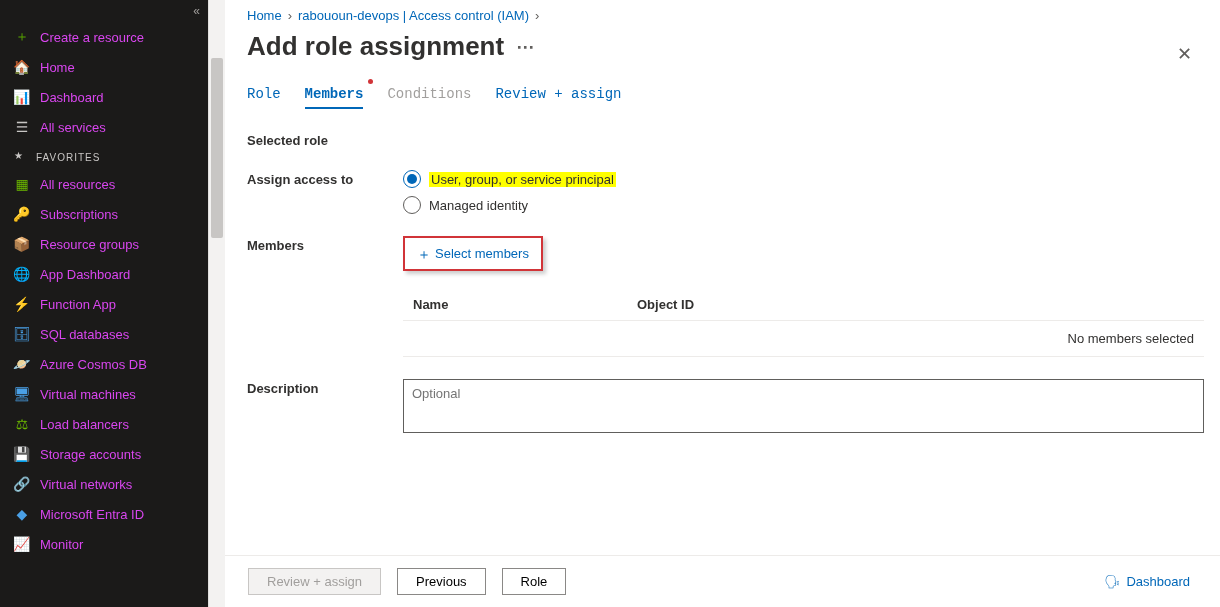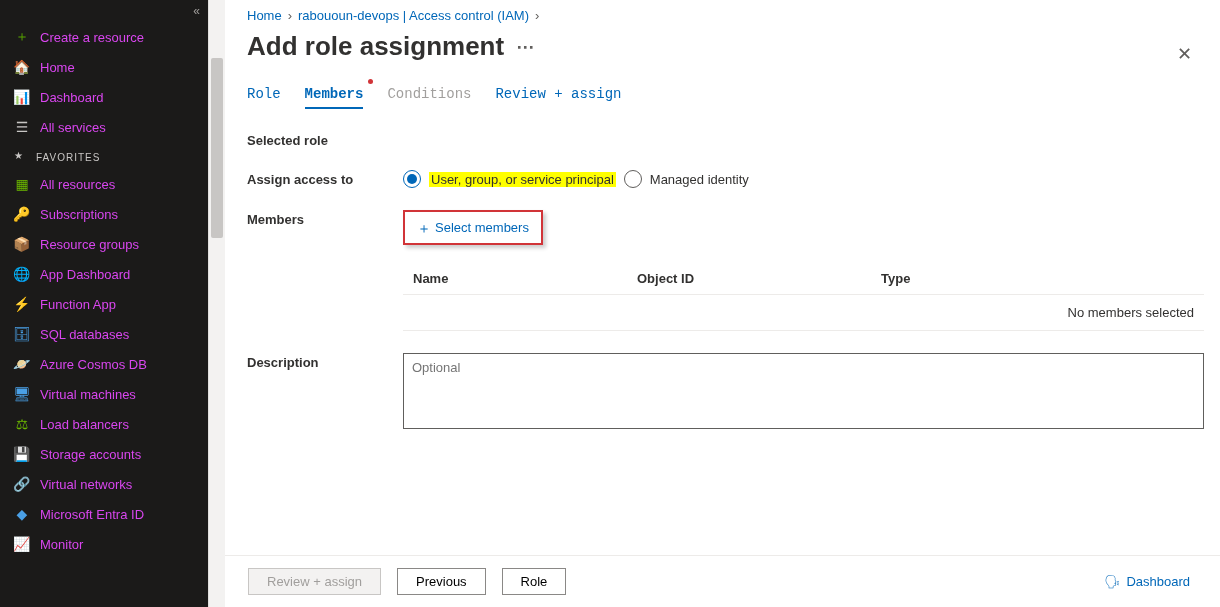--- a/index.html
+++ b/index.html
@@ -155,21 +155,21 @@
     margin-bottom:22px;
   }
   .form-label{
     width:156px;
     font-weight:600;
     font-size:13px;
     color:#323130;
     padding-top:2px;
   }
   .form-value{flex:1;}
-  .radio-group{display:flex;gap:8px;}
+  .radio-group{display:flex;flex-direction:column;gap:8px;}
   .radio{
     display:flex;align-items:center;gap:8px;cursor:pointer;
   }
   .radio-circle{
     width:18px;height:18px;border-radius:50%;
     border:1px solid #605e5c;display:flex;align-items:center;justify-content:center;
   }
   .radio.selected .radio-circle{border-color:#0067b8;}
   .radio.selected .radio-dot{
     width:10px;height:10px;border-radius:50%;background:#0067b8;
@@ -193,21 +193,21 @@
     padding:8px 10px;
     font-weight:600;
     border-bottom:1px solid #edebe9;
   }
   .col-name{flex:0 0 200px;}
   .col-id{flex:0 0 220px;}
   .col-type{flex:1;}
   .tbl-empty{padding:10px;color:#323130;border-bottom:1px solid #edebe9;text-align:right;}
 
   textarea.desc{
-    width:100%;height:76px;resize:none;
+    width:100%;height:54px;resize:none;
     border:1px solid #605e5c;padding:6px 8px;
     font-family:inherit;font-size:13px;color:#605e5c;
   }
 
   
   .footer{
     border-top:1px solid #edebe9;
     padding:12px 20px 12px 40px;
     display:flex;align-items:center;gap:16px;
   }
@@ -362,21 +362,20 @@
         <div class="select-members-box">
           <span class="select-members">
             <span class="plus">＋</span>
             <span>Select members</span>
           </span>
         </div>
         <div class="members-table">
           <div class="tbl-header">
             <div class="col-name">Name</div>
             <div class="col-id">Object ID</div>
-            <div class="col-type">Type</div>
           </div>
           <div class="tbl-empty">No members selected</div>
         </div>
       </div>
     </div>
 
     <div class="form-row">
       <div class="form-label">Description</div>
       <div class="form-value">
         <textarea class="desc" placeholder="Optional" style=""></textarea>

